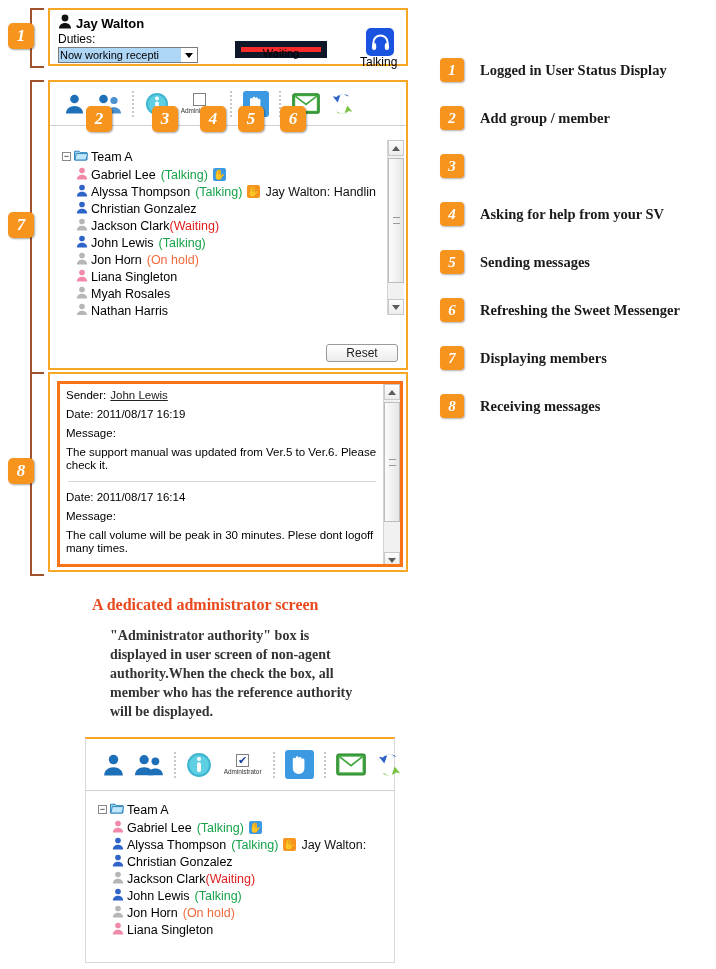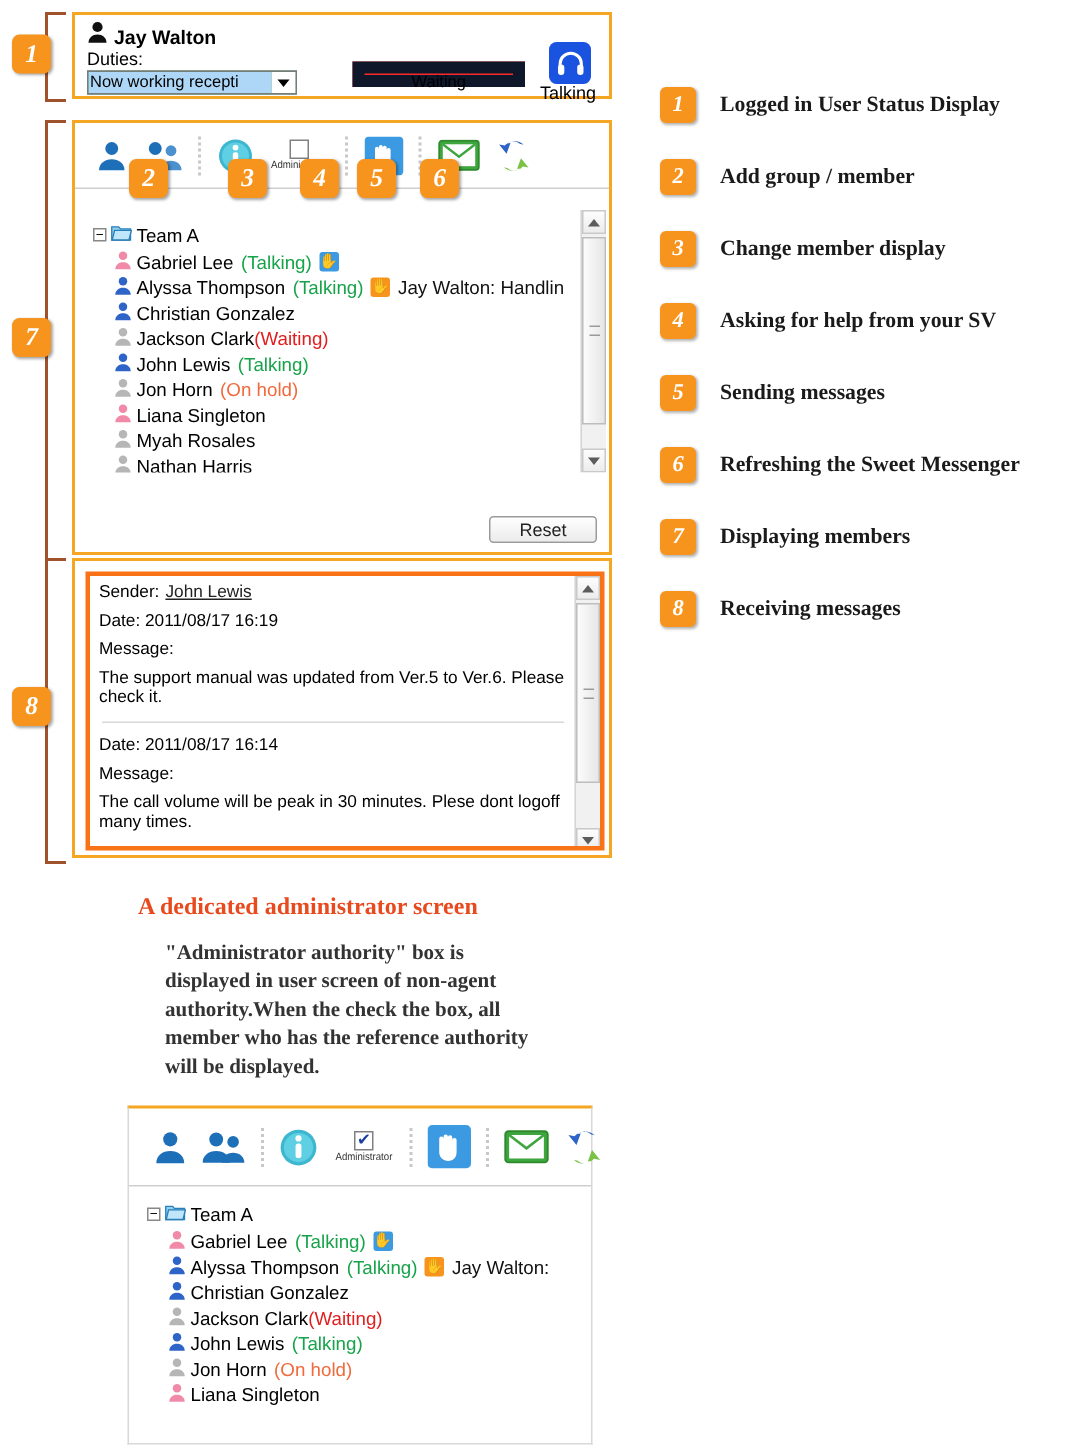--- a/index.html
+++ b/index.html
@@ -45,22 +45,22 @@
   }
   .duties-arrow{
     width:16px;height:14px;display:flex;align-items:center;justify-content:center;
     background:#fff;
   }
   .duties-arrow i{
     display:block;width:0;height:0;border-left:4px solid transparent;
     border-right:4px solid transparent;border-top:5px solid #000;
   }
   .waiting-btn{
-    position:absolute;left:185px;top:31px;width:115px;height:17px;
-    background:#f82a2a;border:8px solid #0f172a;box-sizing:border-box;
+    position:absolute;left:185px;top:31px;width:92px;height:17px;
+    background:#f82a2a;border:6px solid #0f172a;box-sizing:border-box;
     font-size:11px;color:#000;text-align:center;line-height:13px;
   }
   .talking-ico{position:absolute;left:310px;top:18px;width:40px;text-align:left;}
   .talking-box{width:28px;height:28px;background:#1a53e0;border-radius:5px;margin:0 auto;
       display:flex;align-items:center;justify-content:center;}
   .talking-lbl{font-size:12px;color:#000;margin-top:-1px;font-family:"Liberation Sans",sans-serif;}
 
   
   #member-panel{left:48px;top:80px;width:360px;height:290px;}
   .toolbar{
@@ -396,21 +396,20 @@
     <div class="lg-row">
       <span class="lg-badge">1</span>
       <span class="lg-text">Logged in User Status Display</span>
     </div>
     <div class="lg-row">
       <span class="lg-badge">2</span>
       <span class="lg-text">Add group / member</span>
     </div>
     <div class="lg-row">
       <span class="lg-badge">3</span>
-      <span class="lg-text">Change member display</span>
     </div>
     <div class="lg-row">
       <span class="lg-badge">4</span>
       <span class="lg-text">Asking for help from your SV</span>
     </div>
     <div class="lg-row">
       <span class="lg-badge">5</span>
       <span class="lg-text">Sending messages</span>
     </div>
     <div class="lg-row">

